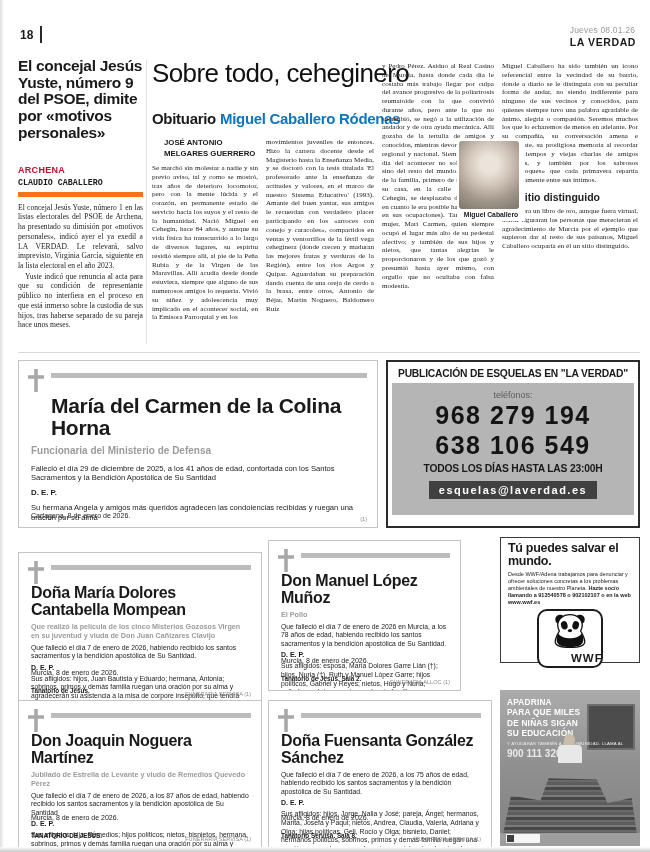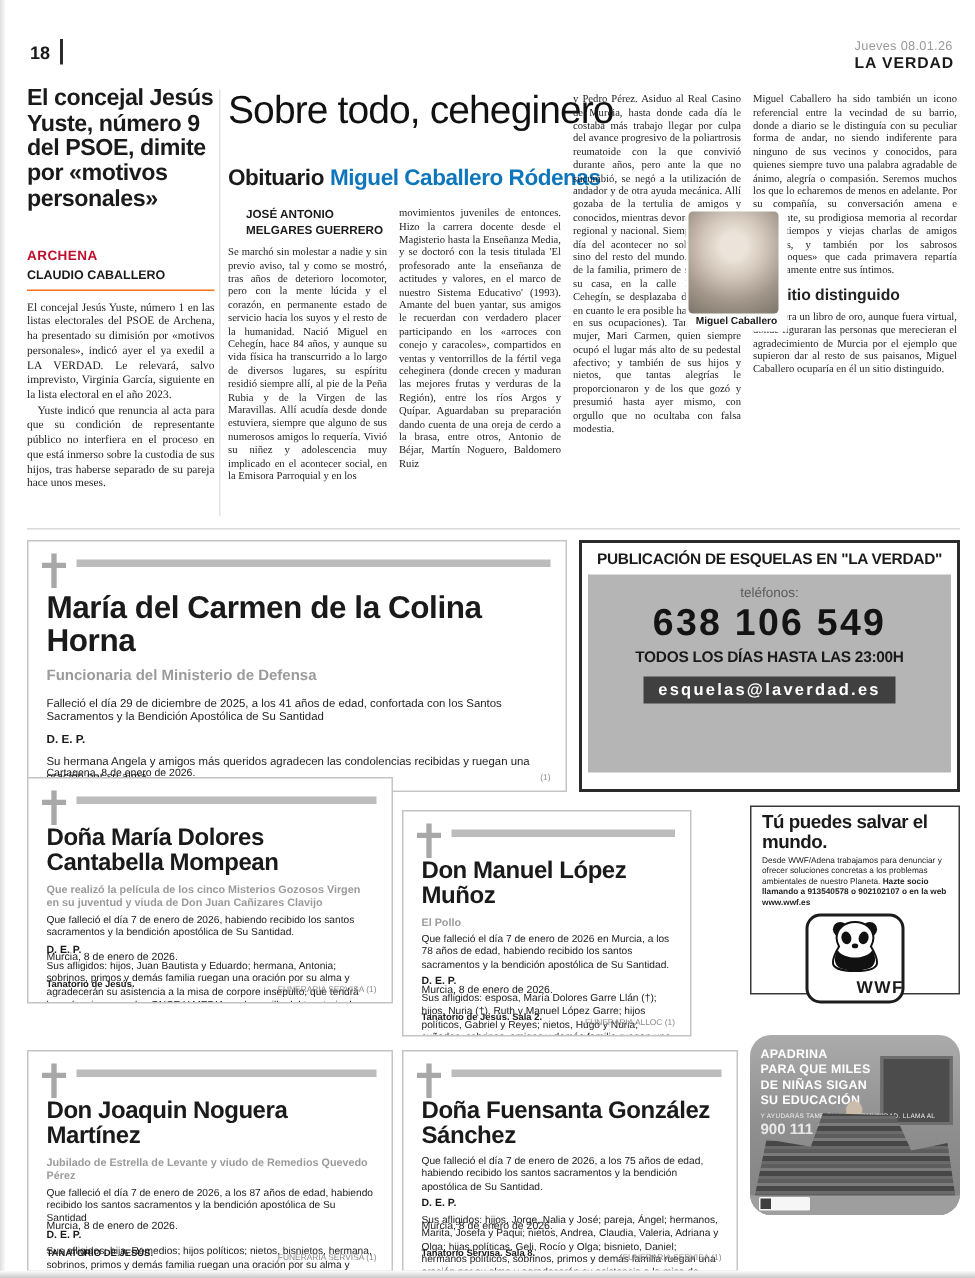--- a/index.html
+++ b/index.html
@@ -14,21 +14,21 @@
   .hdr-num{position:absolute;left:20px;top:28px;font-weight:bold;font-size:12px;}
   .hdr-numbar{position:absolute;left:40px;top:26px;width:2px;height:17px;background:#2a2a2a;}
   .masthead{position:absolute;right:14px;top:25px;}
   .masthead .md{font-size:8.5px;color:#9a9a9a;letter-spacing:.2px;}
   .masthead .mb{font-size:10.5px;font-weight:bold;letter-spacing:.6px;margin-top:1px;}
 
   
   .la{position:absolute;left:18px;top:58px;width:125px;}
   .la-h{font-size:15.5px;font-weight:bold;line-height:1.08;letter-spacing:-.3px;}
   .la-loc{margin-top:23px;color:#c00f2d;font-weight:bold;font-size:9px;letter-spacing:.3px;}
-  .la-by{font-weight:bold;font-size:8.3px;margin-top:3px;padding-bottom:5px;border-bottom:1px solid #f97316;}
+  .la-by{font-weight:bold;font-size:8.3px;margin-top:3px;padding-bottom:5px;border-bottom:5px solid #f97316;font-family:Liberation Mono, monospace;}
   .la-body{margin-top:6px;font-family:"Liberation Serif",serif;font-size:7.6px;line-height:1.28;
            text-align:justify;color:#222;}
   .la-body .p2{text-indent:7px;margin-top:1px;}
   .vr{position:absolute;left:146px;top:60px;width:1px;height:284px;background:#e2e2e2;}
 
   
   .ob-h{position:absolute;left:152px;top:58px;font-size:26px;letter-spacing:-.6px;color:#111;}
   .ob-k{position:absolute;left:152px;top:110px;font-size:15px;font-weight:bold;letter-spacing:-.3px;}
   .ob-k .subj{color:#0e76bc;margin-left:4px;}
   .ob-by{position:absolute;left:152px;top:138px;width:102px;font-size:7.8px;font-weight:bold;line-height:1.35;margin-left:12px;}
@@ -48,21 +48,21 @@
   .esq-bar{position:absolute;left:32px;top:12px;right:10px;height:5px;background:#bcbcbc;}
   .esq-name{font-weight:bold;font-size:16px;line-height:1.05;letter-spacing:-.3px;margin-top:24px;}
   .esq-sub{color:#9b9b9b;font-weight:bold;font-size:7.2px;line-height:1.25;margin-top:3px;}
   .esq-p{font-size:6.8px;line-height:1.27;margin-top:4px;color:#222;}
   .esq-dep{font-size:7px;font-weight:bold;margin-top:3px;}
   .esq-foot{position:absolute;left:12px;right:10px;bottom:5px;display:flex;
             justify-content:space-between;align-items:flex-end;}
   .esq-date{font-size:7px;}
   .esq-venue{font-size:6.3px;font-weight:bold;}
   .esq-credit{font-size:5.6px;color:#8a8a8a;white-space:nowrap;}
-  .esq.big .esq-name{font-size:21px;margin-top:26px;}
+  .esq.big .esq-name{font-size:21px;margin-top:26px;margin-left:20px;}
   .esq.big .esq-sub{font-size:10px;margin-top:6px;}
   .esq.big .esq-p{font-size:7.6px;margin-top:6px;}
   .esq.big .esq-dep{font-size:7.8px;margin-top:5px;}
 
   
   .pub{position:absolute;left:386px;top:360px;width:254px;height:168px;border:2px solid #2b2b2b;
        box-sizing:border-box;background:#fff;padding:4px;}
   .pub-title{font-size:10.3px;font-weight:bold;text-align:center;padding:2px 0 4px;letter-spacing:-.2px;}
   .pub-inner{background:#b5b5b5;height:132px;box-sizing:border-box;padding:7px 4px;text-align:center;}
   .pub-label{font-size:9px;color:#5b5b5b;}
@@ -74,22 +74,22 @@
   
   .wwf{position:absolute;left:500px;top:537px;width:140px;height:126px;border:1px solid #3a3a3a;
        box-sizing:border-box;padding:4px 7px;background:#fff;}
   .wwf-title{font-weight:bold;font-size:12.5px;line-height:1.03;letter-spacing:-.3px;}
   .wwf-body{font-size:5.5px;line-height:1.3;margin-top:3px;color:#222;}
   .wwf-panel{width:62px;margin:3px auto 0;border:2px solid #1c1c1c;border-radius:10px;
              padding:2px 0 1px;text-align:center;background:#fff;}
   .wwf-logo{font-weight:bold;font-size:11.5px;letter-spacing:1px;line-height:1;padding-left:32px;}
 
   
-  .apad{position:absolute;left:500px;top:690px;width:140px;height:120px;overflow:hidden;
-        background:linear-gradient(#ababab,#8f8f8f 50%,#828282);border-radius:14px;}
+  .apad{position:absolute;left:500px;top:690px;width:140px;height:156px;overflow:hidden;
+        background:linear-gradient(#ababab,#8f8f8f 50%,#828282);}
   .apad-board{position:absolute;right:5px;top:14px;width:44px;height:42px;background:#4c4c4c;
               border:2px solid #6e6e6e;}
   .apad-lines{position:absolute;left:7px;top:7px;color:#fff;font-weight:bold;font-size:8.3px;
               line-height:1.25;letter-spacing:.2px;}
   .apad-sub{position:absolute;left:7px;top:51px;color:#eee;font-size:4.3px;letter-spacing:.2px;}
   .apad-phone{position:absolute;left:7px;top:58px;color:rgba(255,255,255,.8);font-weight:bold;font-size:10px;}
   .apad-girl-head{position:absolute;left:64px;top:44px;width:11px;height:12px;border-radius:50%;background:#cbbda9;}
   .apad-girl-body{position:absolute;left:58px;top:55px;width:24px;height:18px;border-radius:4px 4px 0 0;background:#e8e8e8;}
   .apad-books{position:absolute;left:3px;bottom:12px;width:134px;height:62px;
       background:repeating-linear-gradient(180deg,#5d5d5d 0 3px,#7b7b7b 3px 5px,#474747 5px 8px,#6a6a6a 8px 10px);
@@ -152,27 +152,28 @@
     <div class="esq-foot">
       <div><span class="esq-date">Cartagena, 8 de enero de 2026.</span></div>
       <div class="esq-credit">(1)</div>
     </div>
   </div>
 
   <div class="pub">
     <div class="pub-title">PUBLICACIÓN DE ESQUELAS EN "LA VERDAD"</div>
     <div class="pub-inner">
       <div class="pub-label">teléfonos:</div>
+      <div class="pub-phone">968 279 194</div>
       <div class="pub-phone">638 106 549</div>
       <div class="pub-hours">TODOS LOS DÍAS HASTA LAS 23:00H</div>
       <div class="pub-email">esquelas@laverdad.es</div>
     </div>
   </div>
 
-  <div class="esq" style="left:18px;top:518px;width:244px;height:151px;">
+  <div class="esq" style="left:18px;top:552px;width:244px;height:151px;">
     <svg class="esq-cross" viewBox="0 0 18 26">
         <path d="M7 0h4v7h7v4h-7v15H7V11H0V7h7z" fill="#a8a8a8"></path>
       </svg>
     <div class="esq-bar"></div>
     <div class="esq-name">Doña María Dolores Cantabella Mompean</div>
     <div class="esq-sub">Que realizó la película de los cinco Misterios Gozosos Virgen en su juventud y viuda de Don Juan Cañizares Clavijo</div>
     <div class="esq-p">Que falleció el día 7 de enero de 2026, habiendo recibido los santos sacramentos y la bendición apostólica de Su Santidad.</div>
     <div class="esq-dep">D. E. P.</div>
     <div class="esq-p">Sus afligidos: hijos, Juan Bautista y Eduardo; hermana, Antonia; sobrinos, primos y demás familia ruegan una oración por su alma y agradecerán su asistencia a la misa de corpore insepulto, que tendrá lugar hoy jueves, a las ONCE Y MEDIA, en la capilla del tanatorio de Jesús, y su posterior traslado al cementerio de Nuestro Padre Jesús, por cuyo señalado favor les anticipan las gracias.</div>
     <div class="esq-foot">

